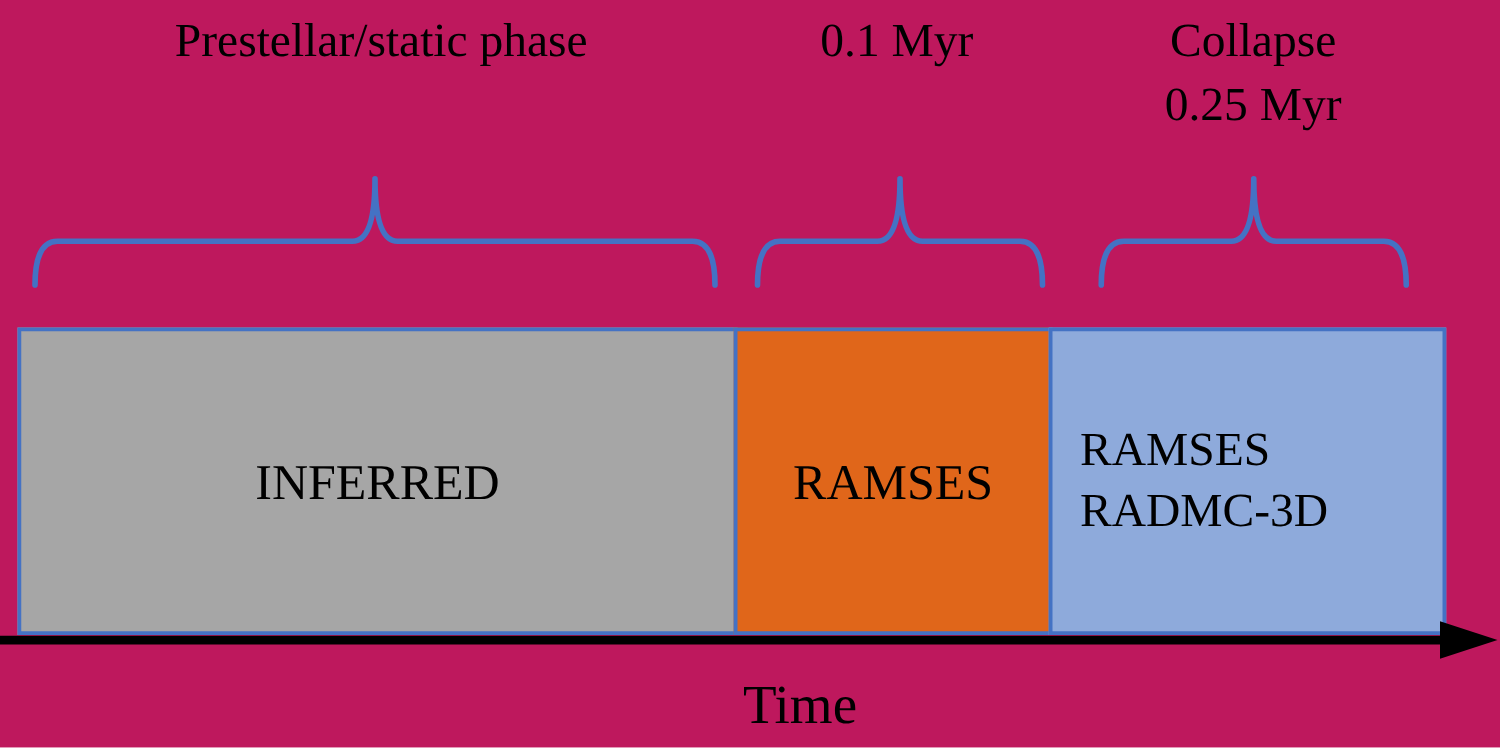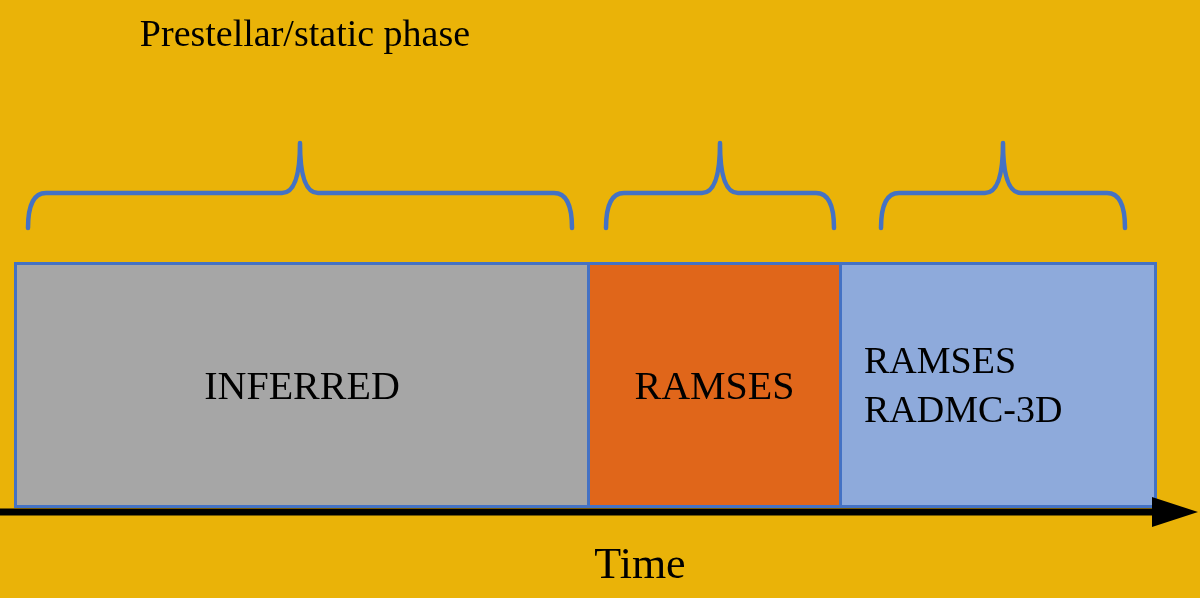--- a/index.html
+++ b/index.html
@@ -1,20 +1,20 @@
 <!DOCTYPE html>
 <html><head>
 <meta charset="utf-8">
 <style>
   html, body { margin: 0; padding: 0; background: #ffffff; }
   .canvas {
     position: relative;
     width: 1200px;
     height: 598px;
-    background: #eab308;
+    background: #be185d;
     font-family: "Liberation Serif", "DejaVu Serif", serif;
     color: #000000;
     overflow: hidden;
   }
   .phase-label {
     position: absolute;
     top: 8px;
     text-align: center;
     font-size: 38px;
     line-height: 1.35;
@@ -75,20 +75,25 @@
 </style>
 </head>
 <body>
 
 <div class="canvas">
 
   <div class="phase-label label-1">
     <div class="line">Prestellar/static phase</div>
   </div>
   <div class="phase-label label-2">
+    <div class="line">0.1 Myr</div>
+  </div>
+  <div class="phase-label label-3">
+    <div class="line">Collapse</div>
+    <div class="line">0.25 Myr</div>
   </div>
 
   <svg class="brace brace-1" viewBox="0 0 550 95">
     <path d="M 3 90 Q 3 55 21 55 L 257 55 Q 275 55 275 5 Q 275 55 293 55 L 529 55 Q 547 55 547 90"></path>
   </svg>
   <svg class="brace brace-2" viewBox="0 0 234 95">
     <path d="M 3 90 Q 3 55 21 55 L 99 55 Q 117 55 117 5 Q 117 55 135 55 L 213 55 Q 231 55 231 90"></path>
   </svg>
   <svg class="brace brace-3" viewBox="0 0 250 95">
     <path d="M 3 90 Q 3 55 21 55 L 107 55 Q 125 55 125 5 Q 125 55 143 55 L 229 55 Q 247 55 247 90"></path>

